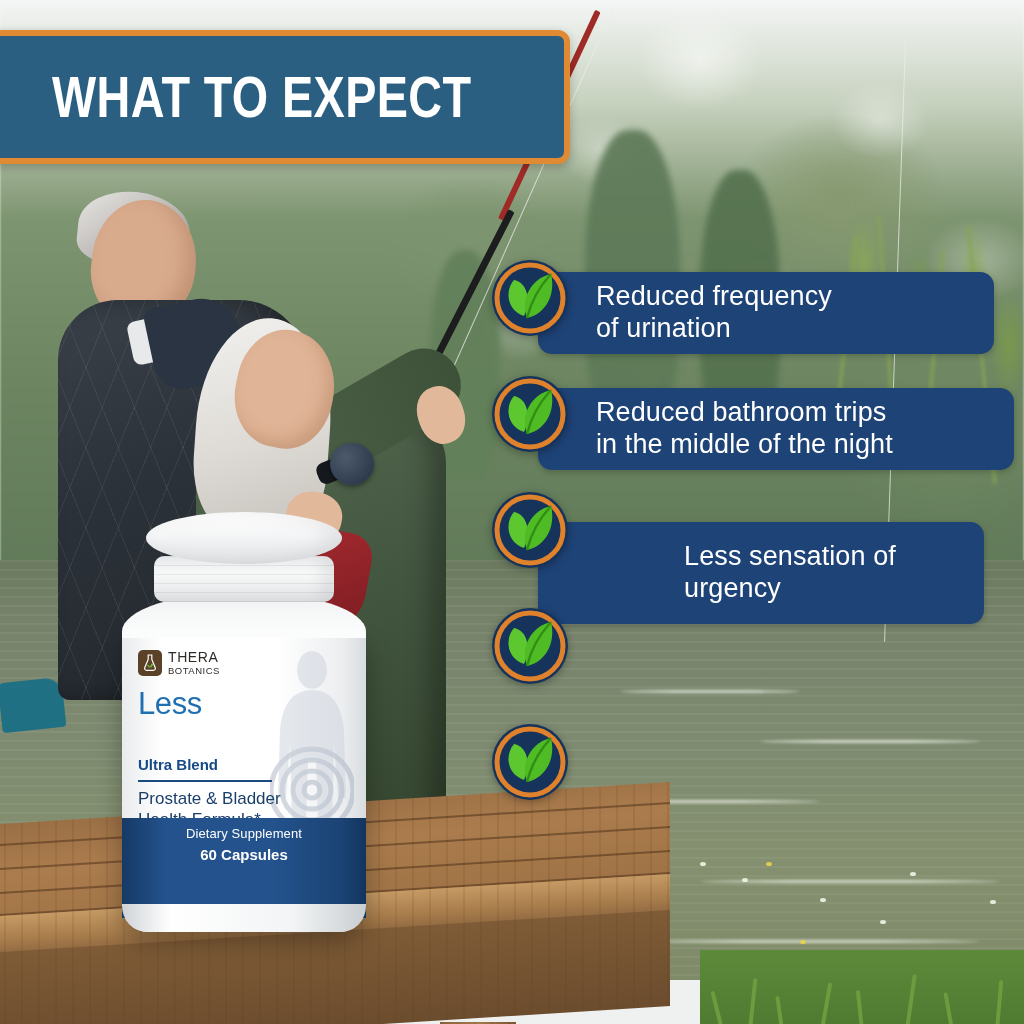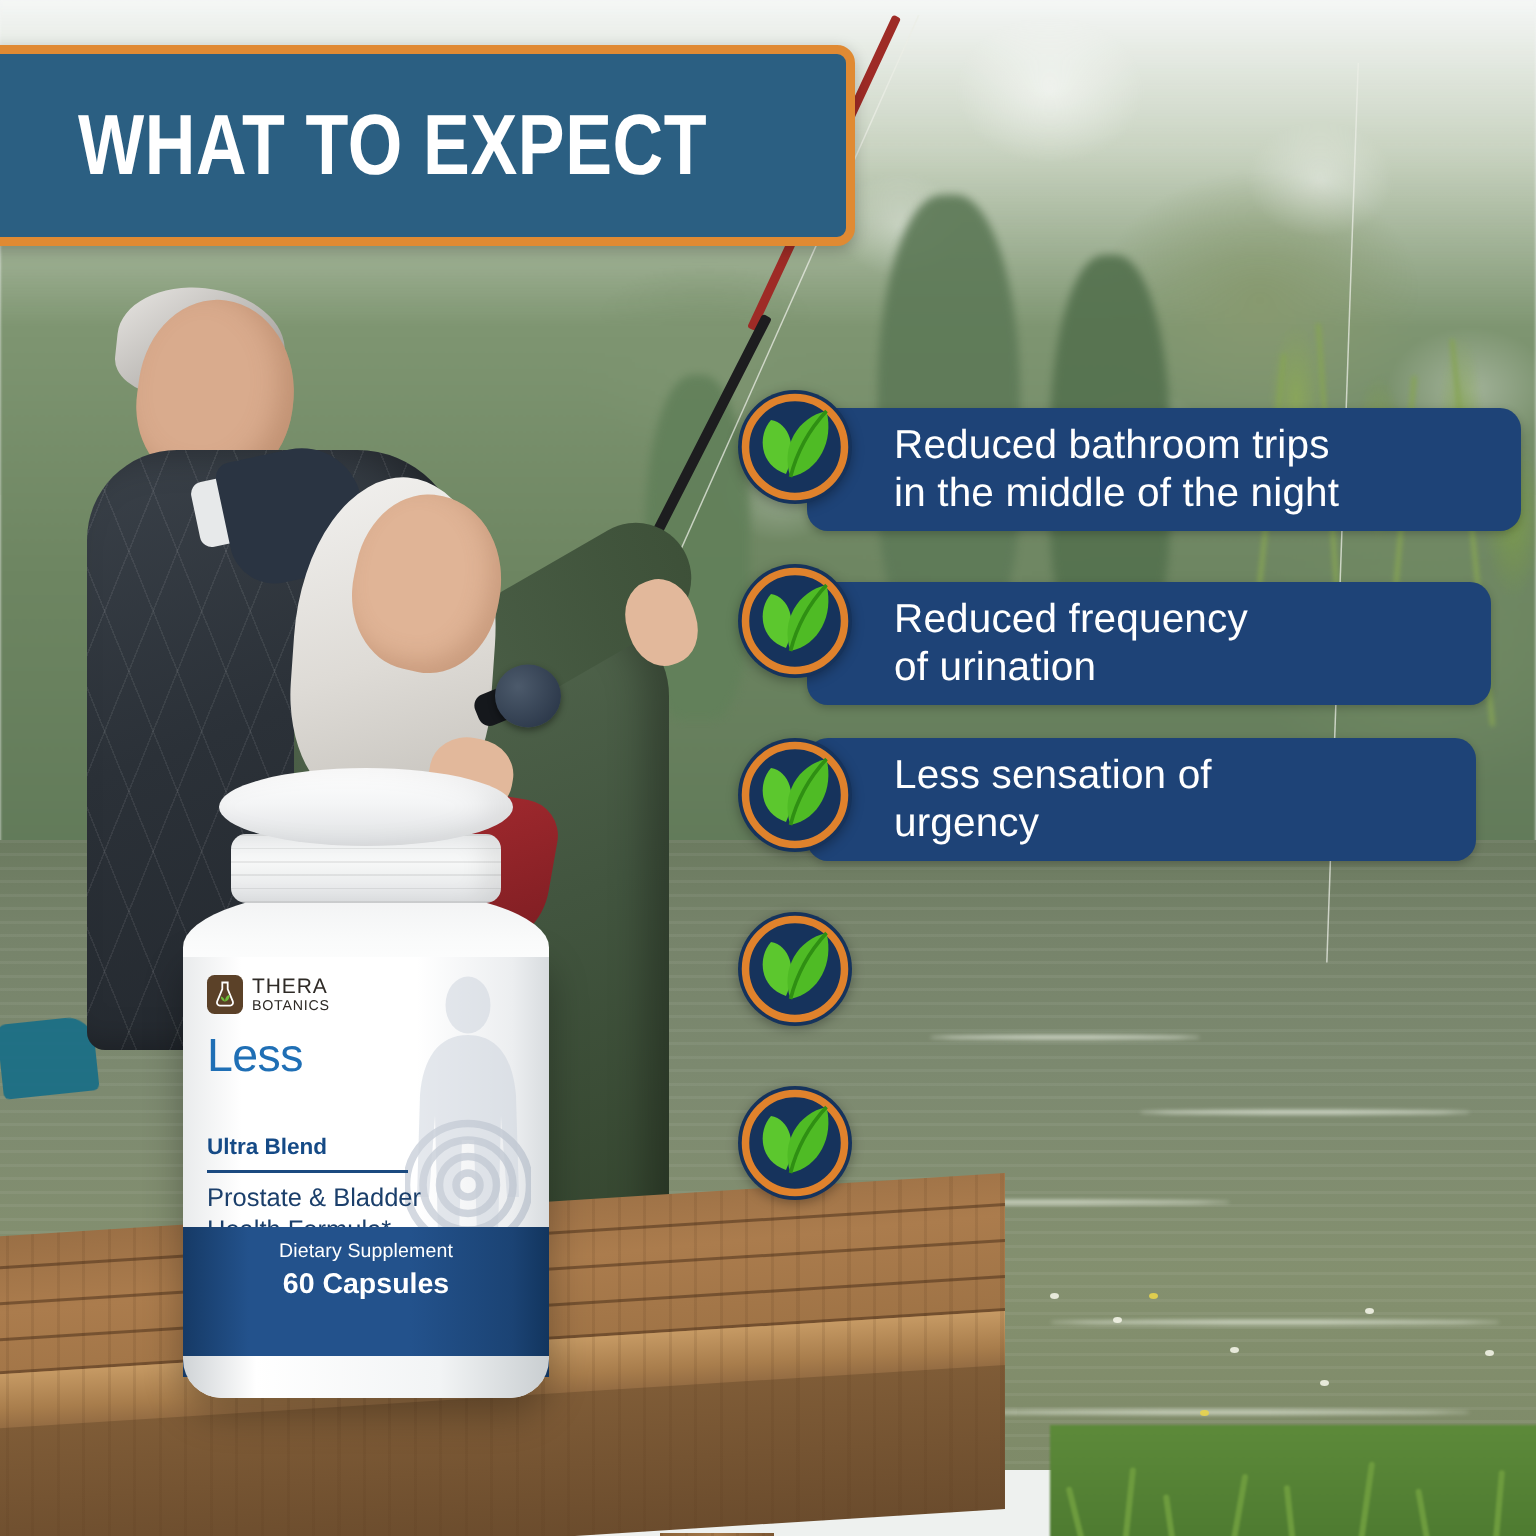--- a/index.html
+++ b/index.html
@@ -252,21 +252,21 @@
   .brand-txt { line-height:1; }
   .brand-1 { font-size:14px; letter-spacing:.6px; color:#2e2a26; font-weight:400; }
   .brand-2 { font-size:9.5px; letter-spacing:.5px; color:#2e2a26; font-weight:400; margin-top:2px; }
   .prod-1 { position:absolute; left:16px; top:48px; font-size:31px; color:#1f6fb5; font-weight:400; letter-spacing:-.4px; }
   .prod-2 { position:absolute; left:16px; top:82px; font-size:31px; color:#1f6fb5; font-weight:400; letter-spacing:-.4px; }
   .tm { font-size:10px; vertical-align:super; }
   .prod-3 { position:absolute; left:16px; top:118px; font-size:15px; color:#154a86; font-weight:bold; }
   .rule { position:absolute; left:16px; top:142px; width:134px; height:2px; background:#1b4a80; }
   .prod-4 { position:absolute; left:16px; top:150px; font-size:17px; color:#1b3f6b; line-height:1.25; font-weight:400; }
   .ds { position:absolute; left:0; top:8px; width:244px; text-align:center; color:#fff; font-size:13px; letter-spacing:.1px; }
-  .caps { position:absolute; left:0; top:28px; width:244px; text-align:center; color:#fff; font-size:19px; font-weight:bold; }
+  .caps { position:absolute; left:0; top:28px; width:244px; text-align:center; color:#fff; font-size:15px; font-weight:bold; }
 
   
   .banner {
     position:absolute; left:-16px; top:30px; width:586px; height:134px;
     background:#2b5f82; border:6px solid #e08a33; border-radius:12px;
     display:flex; align-items:center; box-shadow:0 3px 10px rgba(0,0,0,.22);
   }
   .banner h1 {
     margin-left:62px; color:#fff; font-size:57px; font-weight:bold;
     letter-spacing:.5px; transform:scaleX(.82); transform-origin:left center;
@@ -436,49 +436,49 @@
     <div class="cap"></div>
   </div>
 
   <div class="banner">
     <h1>WHAT TO EXPECT</h1>
   </div>
 
   <div class="benefits">
 
     <div class="benefit">
+      <div class="pill" style="top:14px;width:456px;height:82px;">
+        <span>Reduced frequency
+of urination</span>
+      </div>
+      <svg class="leaf-badge" viewBox="0 0 80 80">
+        <circle cx="40" cy="40" r="38" fill="#16335c"></circle>
+        <circle cx="40" cy="40" r="33" fill="none" stroke="#e0822c" stroke-width="5"></circle>
+        <path d="M34 58 C16 52 15 32 24 22 C36 24 42 40 34 58 Z" fill="#5cc72e"></path>
+        <path d="M37 60 C30 40 42 20 61 16 C66 36 56 56 37 60 Z" fill="#4fbb25"></path>
+        <path d="M61 16 C48 30 41 44 37 60" fill="none" stroke="#2f8f13" stroke-width="2.4"></path>
+      </svg>
+    </div>
+
+    <div class="benefit">
       <div class="pill" style="top:14px;width:476px;height:82px;">
         <span>Reduced bathroom trips
 in the middle of the night</span>
       </div>
       <svg class="leaf-badge" viewBox="0 0 80 80">
         <circle cx="40" cy="40" r="38" fill="#16335c"></circle>
         <circle cx="40" cy="40" r="33" fill="none" stroke="#e0822c" stroke-width="5"></circle>
         <path d="M34 58 C16 52 15 32 24 22 C36 24 42 40 34 58 Z" fill="#5cc72e"></path>
         <path d="M37 60 C30 40 42 20 61 16 C66 36 56 56 37 60 Z" fill="#4fbb25"></path>
         <path d="M61 16 C48 30 41 44 37 60" fill="none" stroke="#2f8f13" stroke-width="2.4"></path>
       </svg>
     </div>
 
     <div class="benefit">
-      <div class="pill" style="top:14px;width:456px;height:82px;">
-        <span>Reduced frequency
-of urination</span>
-      </div>
-      <svg class="leaf-badge" viewBox="0 0 80 80">
-        <circle cx="40" cy="40" r="38" fill="#16335c"></circle>
-        <circle cx="40" cy="40" r="33" fill="none" stroke="#e0822c" stroke-width="5"></circle>
-        <path d="M34 58 C16 52 15 32 24 22 C36 24 42 40 34 58 Z" fill="#5cc72e"></path>
-        <path d="M37 60 C30 40 42 20 61 16 C66 36 56 56 37 60 Z" fill="#4fbb25"></path>
-        <path d="M61 16 C48 30 41 44 37 60" fill="none" stroke="#2f8f13" stroke-width="2.4"></path>
-      </svg>
-    </div>
-
-    <div class="benefit">
-      <div class="pill" style="top:2px;width:446px;height:82px;">
+      <div class="pill" style="top:32px;width:446px;height:102px;justify-content:center;">
         <span>Less sensation of
 urgency</span>
       </div>
       <svg class="leaf-badge" viewBox="0 0 80 80">
         <circle cx="40" cy="40" r="38" fill="#16335c"></circle>
         <circle cx="40" cy="40" r="33" fill="none" stroke="#e0822c" stroke-width="5"></circle>
         <path d="M34 58 C16 52 15 32 24 22 C36 24 42 40 34 58 Z" fill="#5cc72e"></path>
         <path d="M37 60 C30 40 42 20 61 16 C66 36 56 56 37 60 Z" fill="#4fbb25"></path>
         <path d="M61 16 C48 30 41 44 37 60" fill="none" stroke="#2f8f13" stroke-width="2.4"></path>
       </svg>

